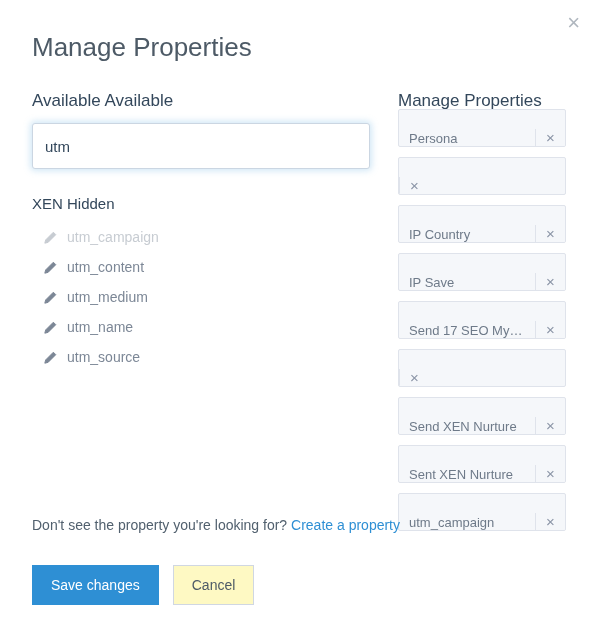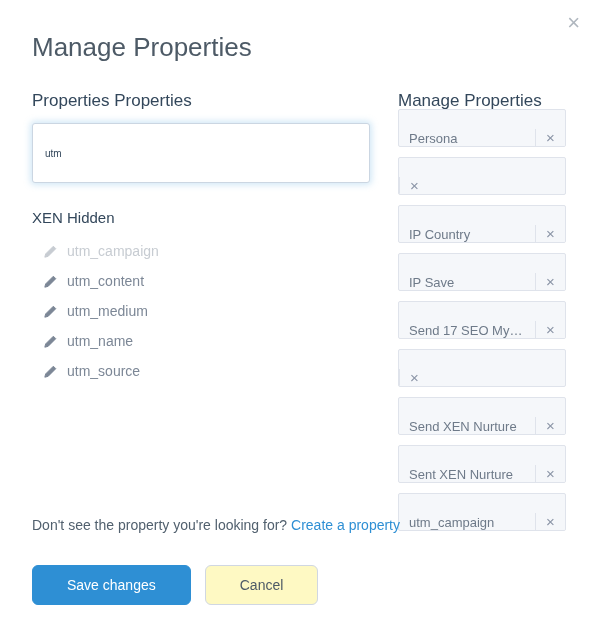--- a/index.html
+++ b/index.html
@@ -40,25 +40,25 @@
     flex-shrink: 0;
   }
   .section-heading {
     font-size: 17px;
     font-weight: 400;
     color: #33475b;
     margin-bottom: 12px;
   }
   .search {
     width: 100%;
-    height: 60px;
+    height: 46px;
     border: 1px solid #cbd6e2;
     border-radius: 3px;
     padding: 0 12px;
-    font-size: 10px;
+    font-size: 15px;
     color: #33475b;
     outline: none;
     box-shadow: 0 0 6px 2px rgba(130,190,230,0.35);
   }
   .group-title {
     font-size: 15px;
     font-weight: 400;
     color: #33475b;
     margin-top: 26px;
     margin-bottom: 10px;
@@ -141,22 +141,22 @@
     color: #2e8fd4;
     text-decoration: none;
     cursor: pointer;
   }
   .buttons {
     display: flex;
     gap: 14px;
   }
   .btn {
     height: 40px;
-    padding: 0 34px;
-    border-radius: 6px;
+    padding: 0 18px;
+    border-radius: 0;
     font-size: 14px;
     cursor: pointer;
     display: inline-flex;
     align-items: center;
     justify-content: center;
     border: 1px solid transparent;
   }
   .btn-primary {
     background: #2e8fd4;
     color: #fff;
@@ -170,21 +170,21 @@
 </style>
 </head>
 <body>
 
 <div class="close-btn">×</div>
 
 <h1 class="title">Manage Properties</h1>
 
 <div class="columns">
   <div class="left">
-    <div class="section-heading">Properties Properties</div>
+    <div class="section-heading">Available Available</div>
     <input class="search" type="text" value="utm" style="">
     <div class="group-title">XEN Hidden</div>
     <ul class="prop-list" id="avail-list">
         <li class="prop-item disabled">
           <span class="edit-icon">
             <svg viewBox="0 0 16 16" width="13" height="13">
               <path fill="#c7ccd2" d="M11.5 1.5l3 3L5 14l-4 1 1-4 9.5-9.5zM10 3l3 3"></path>
               <path fill="none" stroke="#c7ccd2" stroke-width="1.2" d="M11.5 1.5l3 3L5 14l-4 1 1-4 9.5-9.5z"></path>
             </svg>
           </span>

